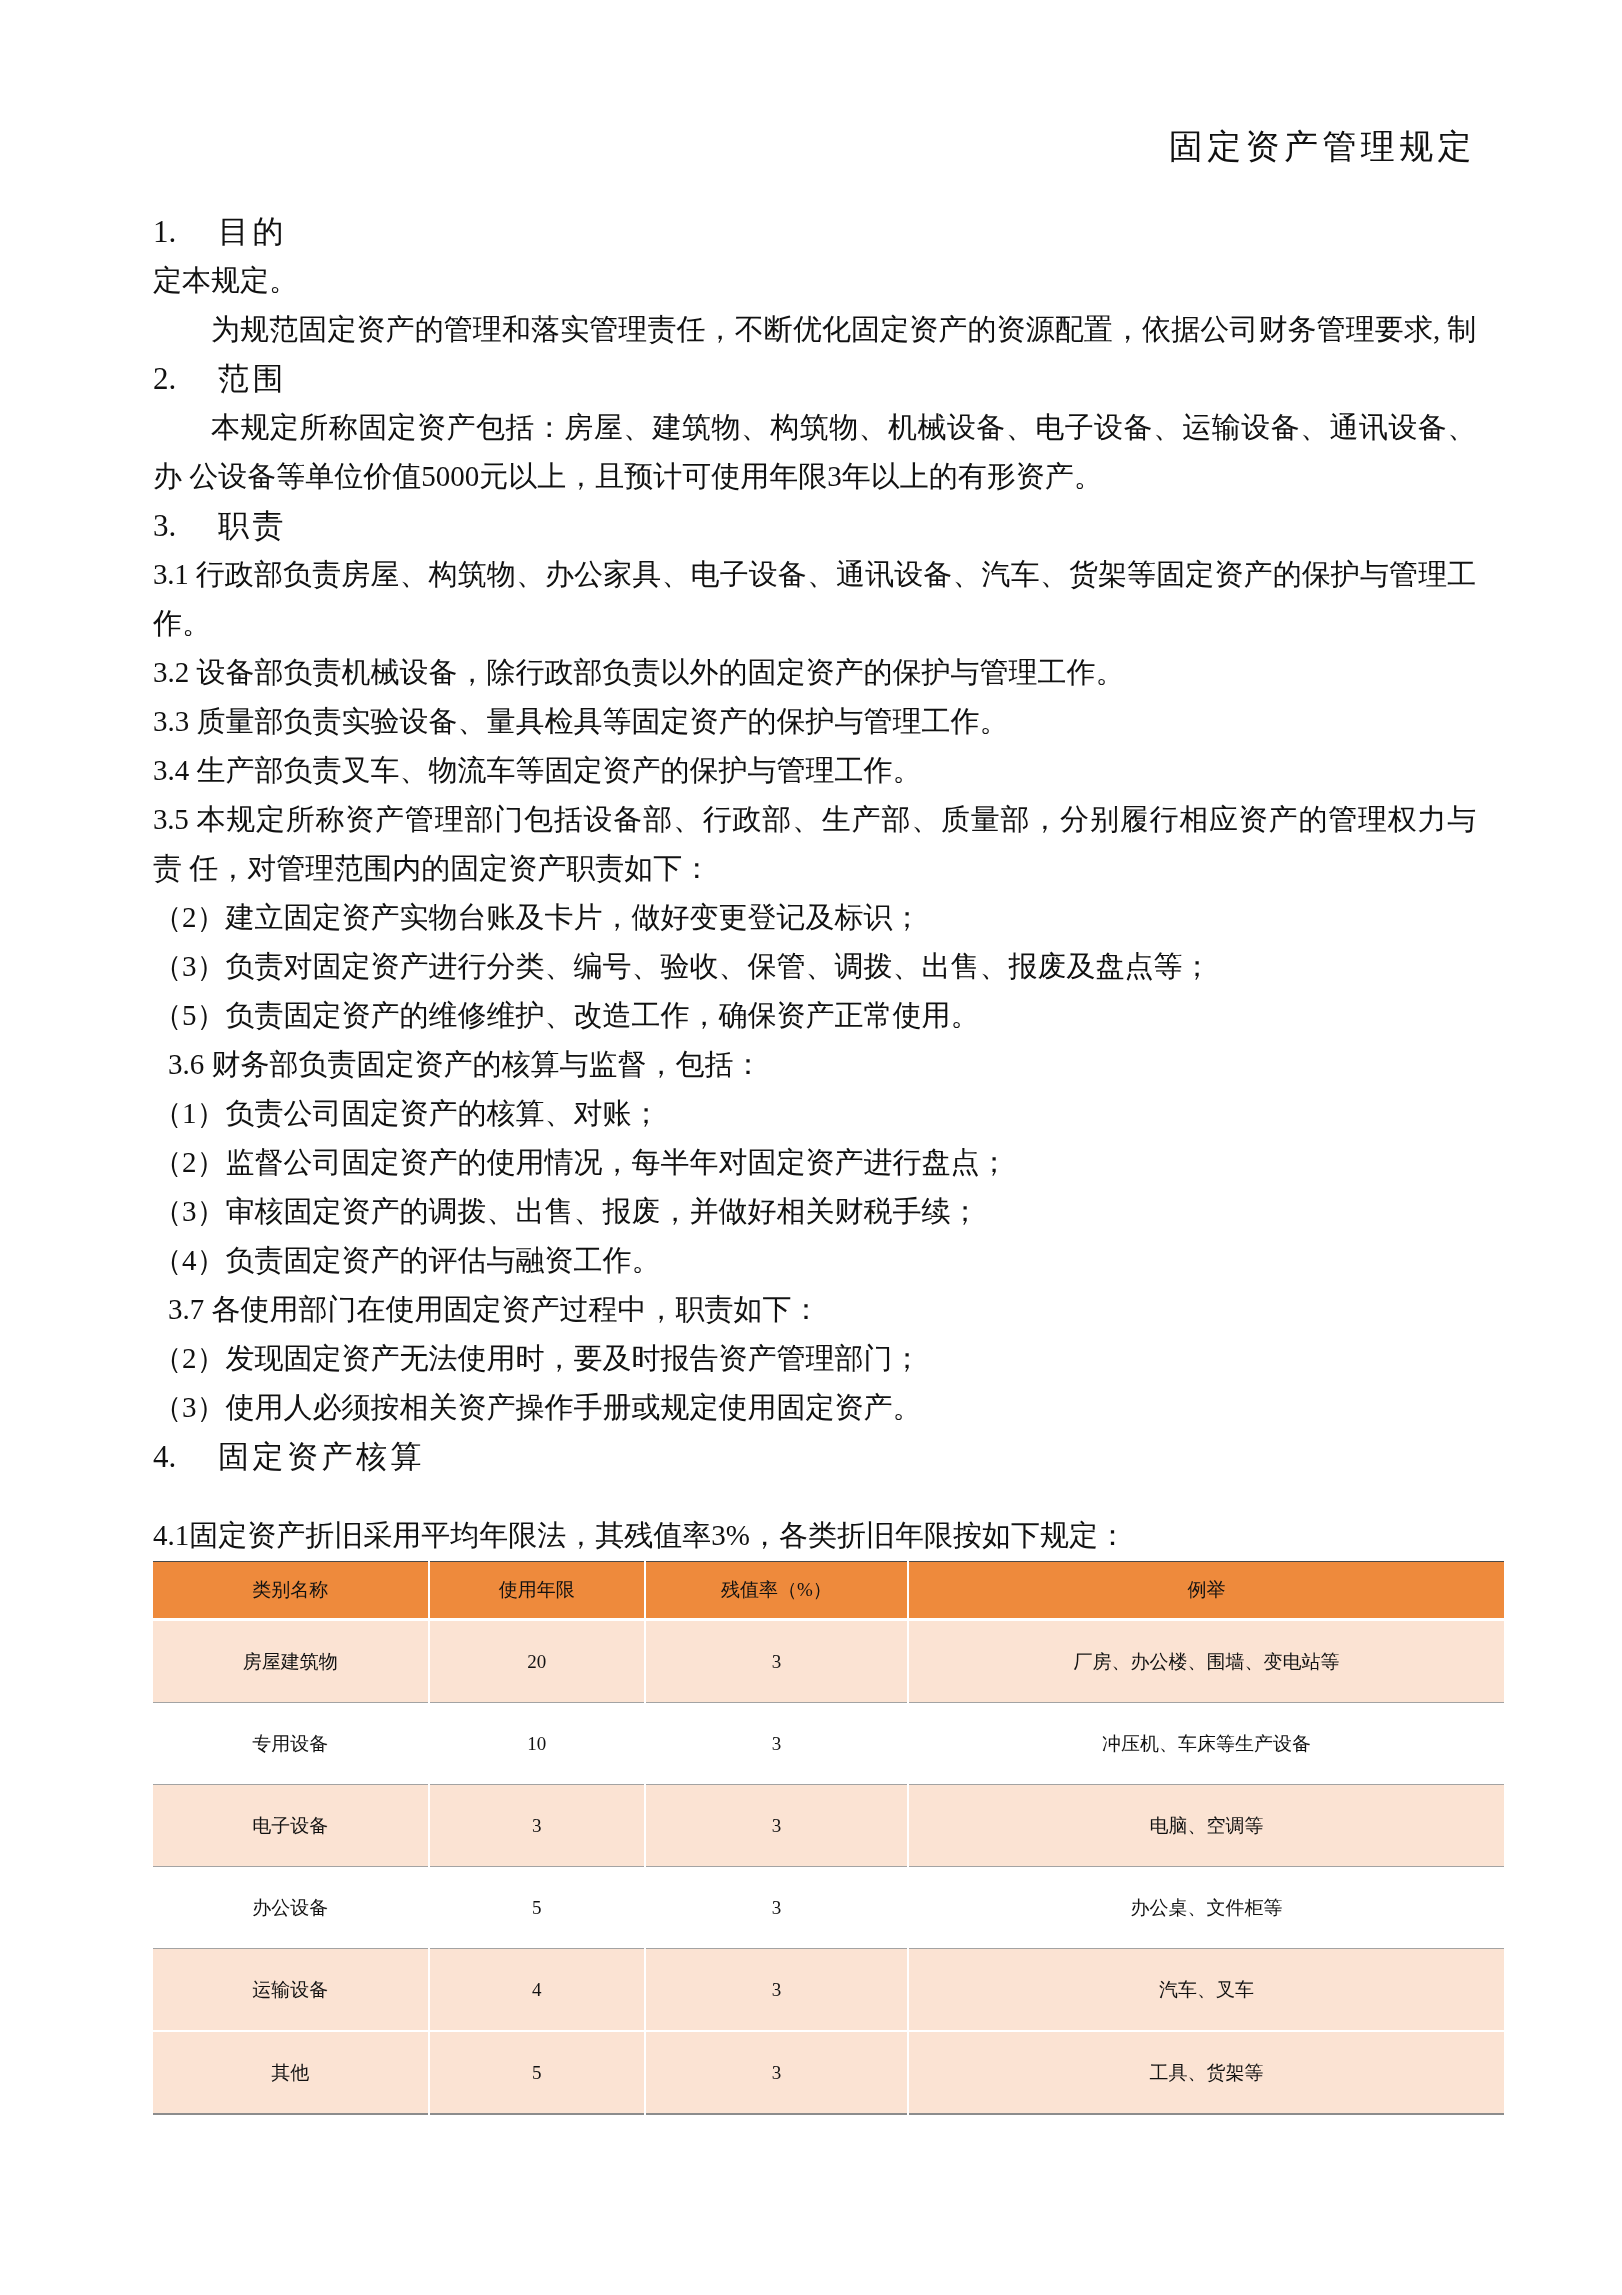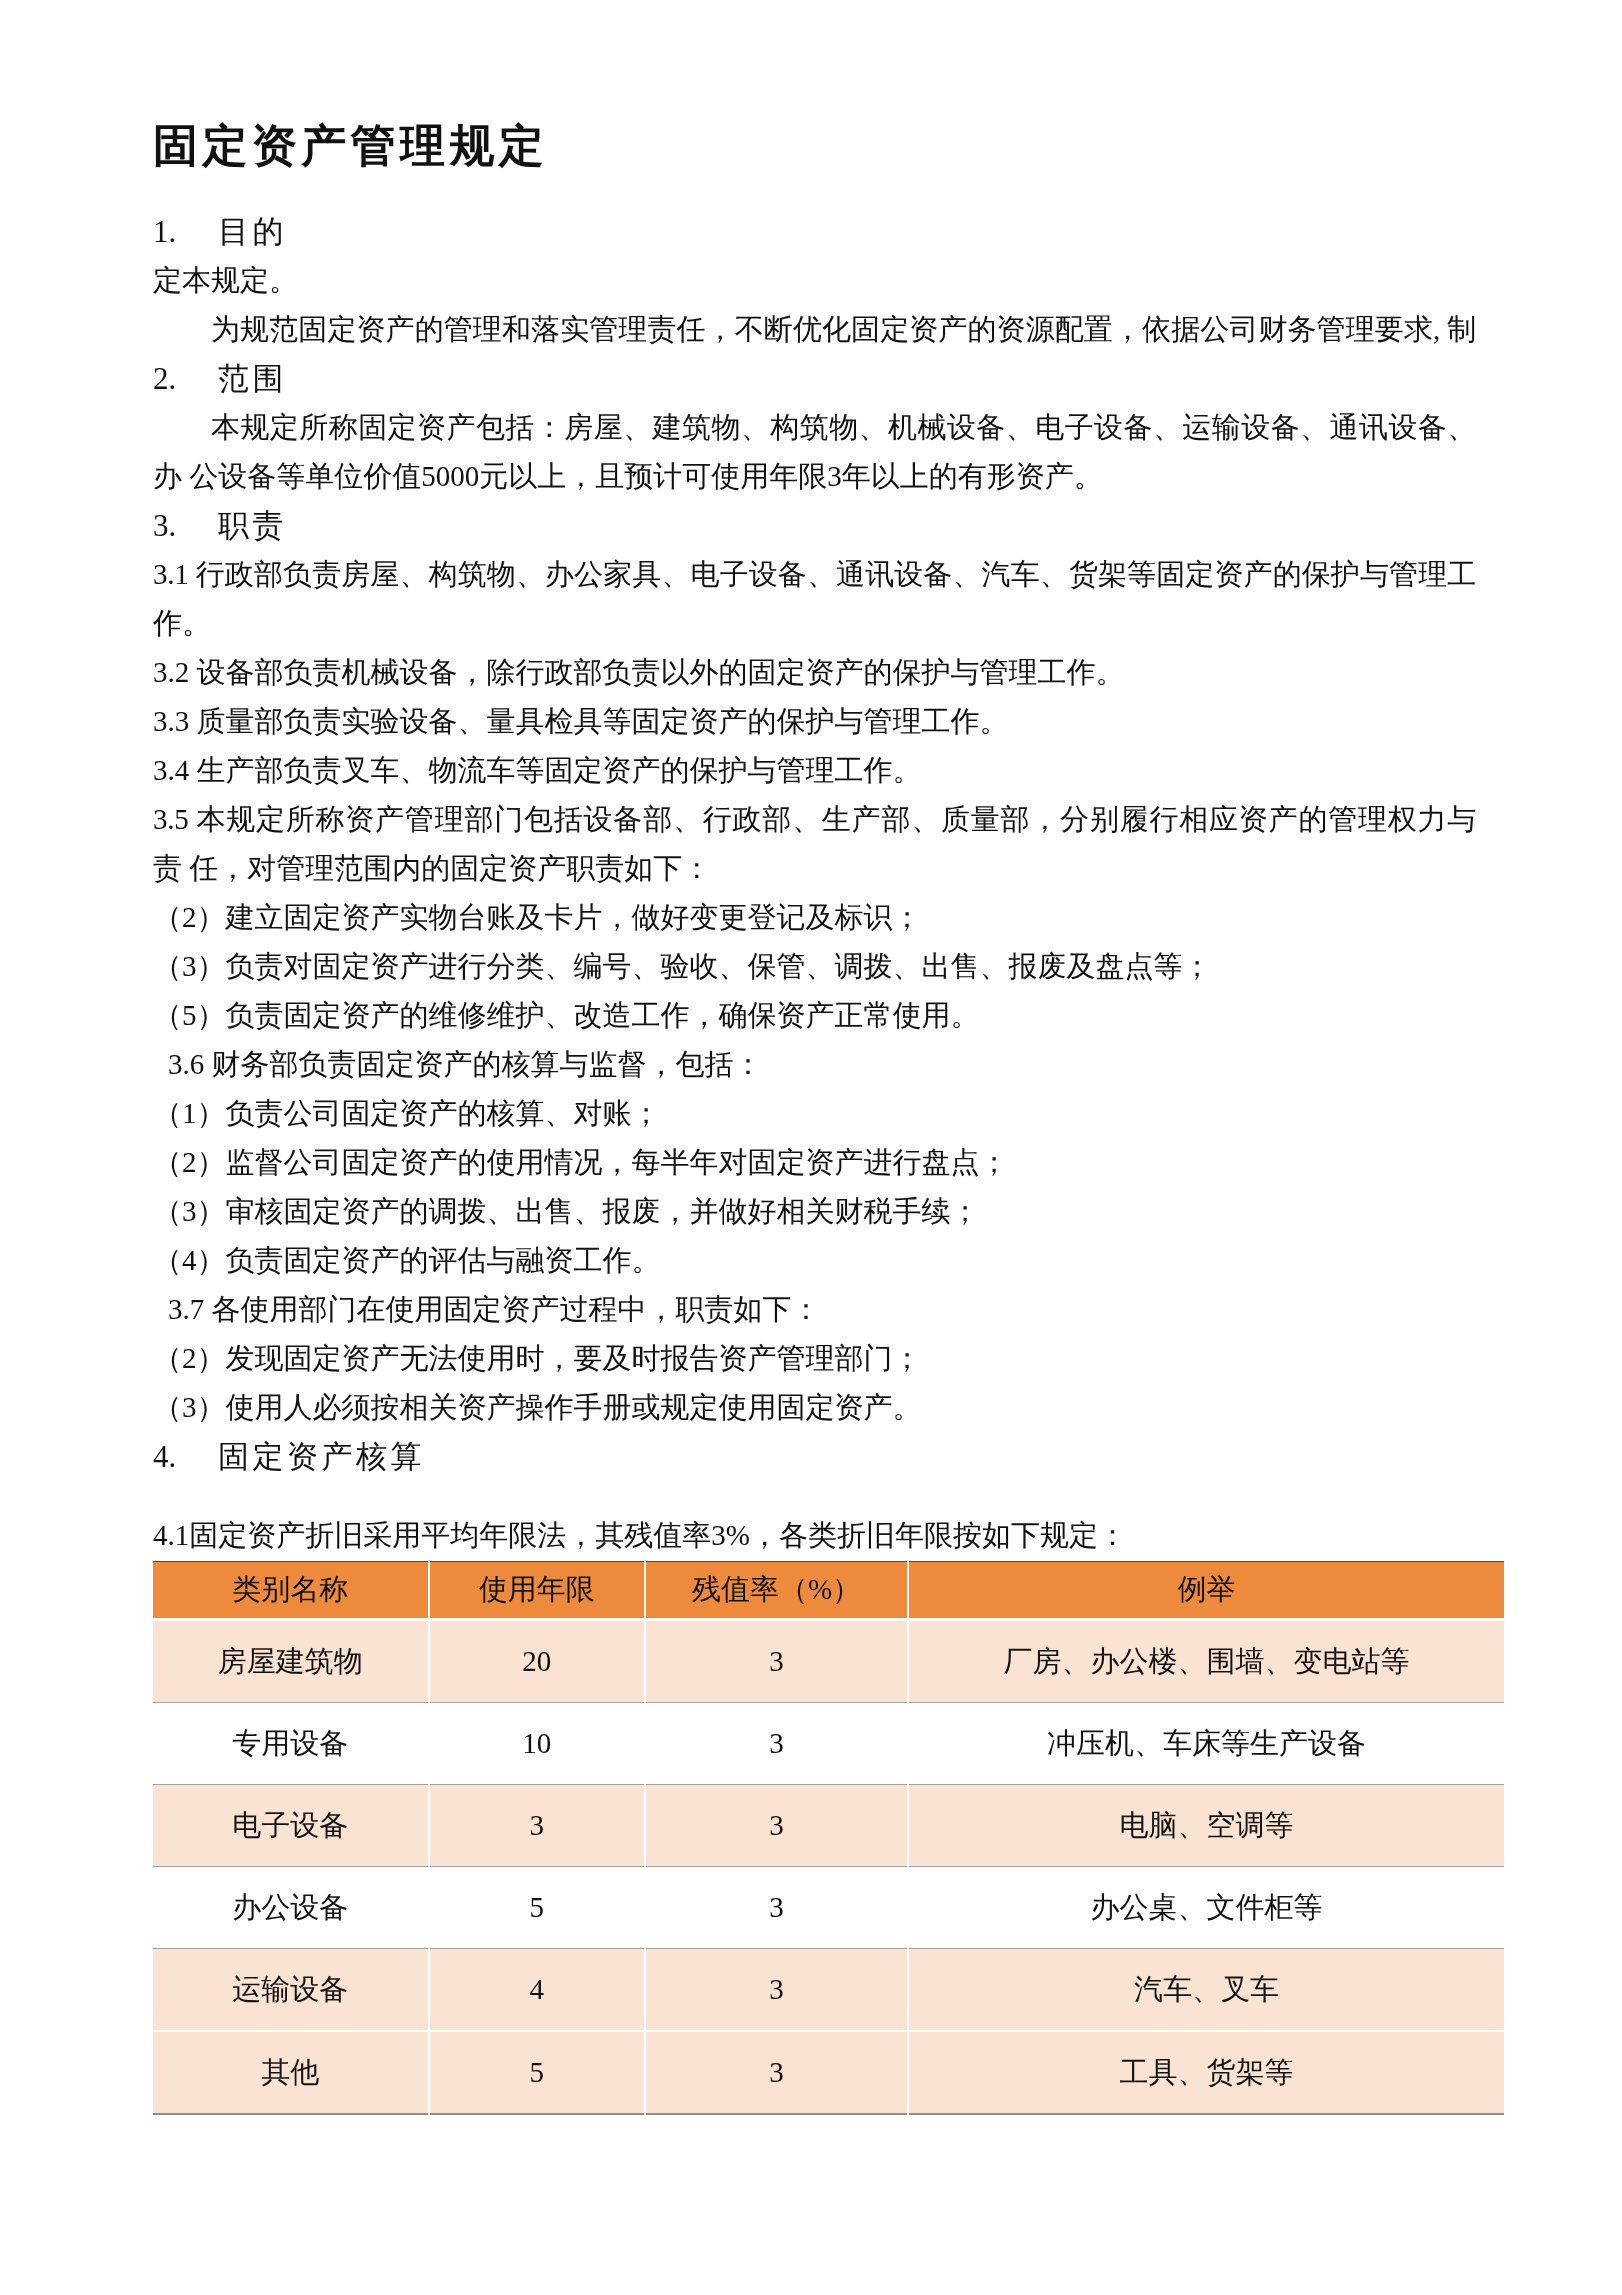--- a/index.html
+++ b/index.html
@@ -15,25 +15,25 @@
     overflow: hidden;
   }
   .page {
     box-sizing: border-box;
     width: 1623px;
     height: 2295px;
     padding: 0 147px 0 153px;
   }
   .doc-title {
     margin: 110px 0 24.4px 0;
-    font-size: 45px;
-    font-weight: bold;
+    font-size: 34px;
+    font-weight: normal;
     line-height: 73px;
     letter-spacing: 4.4px;
-    text-align: left;
+    text-align: right;
     white-space: nowrap;
   }
   .line {
     font-size: 29px;
     line-height: 49px;
     white-space: normal;
   }
   .line.heading { font-size: 31px; }
   .line.heading .htext { letter-spacing: 3.5px; margin-top: 42px; }
   .hnum { display: inline-block; width: 65px; }
@@ -44,21 +44,21 @@
     text-align-last: justify;
     letter-spacing: -0.3px;
   }
   .line.pre-table { margin-top: 30px; }
 
   .asset-table {
     width: 1351px;
     margin-top: 0.9px;
     border-collapse: collapse;
     table-layout: fixed;
-    font-size: 29px;
+    font-size: 19px;
     border-top: 1.7px solid #4A4A4A;
     border-bottom: 2.6px solid #8C8C8C;
   }
   .asset-table col.c1 { width: 20.4%; }
   .asset-table col.c2 { width: 16.0%; }
   .asset-table col.c3 { width: 19.5%; }
   .asset-table col.c4 { width: 44.1%; }
   .asset-table th {
     background: #EE8A3C;
     height: 56px;

